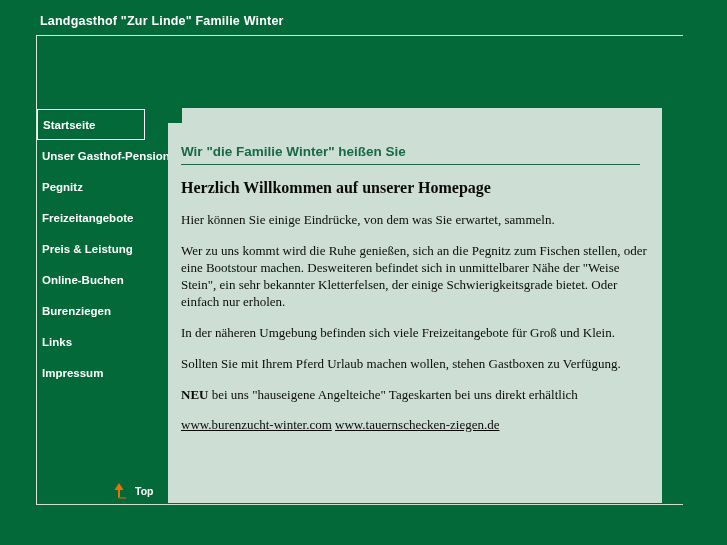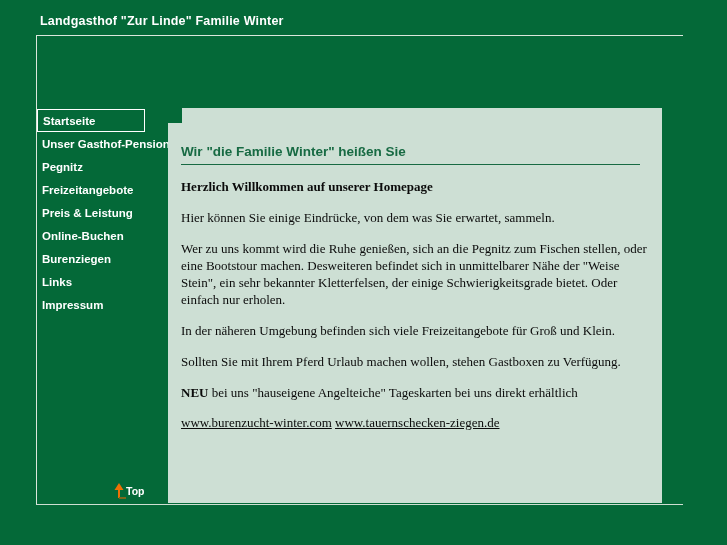--- a/index.html
+++ b/index.html
@@ -14,21 +14,21 @@
     white-space:nowrap;
   }
   .frame{
     position:absolute;left:36px;top:35px;width:646px;height:468px;
     border-top:1px solid #dbe7dc;border-left:1px solid #dbe7dc;border-bottom:1px solid #cfdfd2;
   }
   .sidebar{
     position:absolute;left:37px;top:109px;width:132px;
   }
   .nav-item{
-    box-sizing:border-box;height:23px;display:flex;align-items:center;
+    box-sizing:border-box;height:31px;display:flex;align-items:center;
     padding-left:5px;color:#ffffff;font-size:11.5px;font-weight:bold;
     cursor:pointer;white-space:nowrap;
   }
   .nav-item.active{
     border:1px solid #ffffff;width:108px;
   }
   .content{
     position:absolute;left:168px;top:108px;width:494px;height:395px;
     background:#cddfd4;box-sizing:border-box;padding:0 11px 0 13px;
   }
@@ -36,35 +36,35 @@
     position:absolute;left:0;top:0;width:14px;height:15px;background:#046938;
   }
   .content-heading{
     margin:36px 0 0 0;width:459px;box-sizing:border-box;
     font-size:13.5px;font-weight:bold;color:#176a43;
     padding-bottom:5px;border-bottom:1px solid #176a43;
     white-space:nowrap;
   }
   .welcome{
     margin:14px 0 0 0;
-    font-family:"Liberation Serif", serif;font-size:13px;font-weight:bold;color:#0b0b0b;
+    font-family:"Liberation Serif", serif;font-size:16px;font-weight:bold;color:#0b0b0b;
   }
   .body-p{
     margin:14px 0 0 0;width:470px;
     font-family:"Liberation Serif", serif;font-size:13px;line-height:17px;color:#0b0b0b;
   }
   .neu{font-weight:bold;}
   .links-row{margin:13px 0 4px 0;}
   .links-row a{
     color:#0b0b0b;text-decoration:underline;cursor:pointer;
     font-family:"Liberation Serif", serif;font-size:13px;
   }
   .top-link{
     position:absolute;left:112px;top:481px;height:20px;
-    display:flex;align-items:center;cursor:pointer;
+    display:flex;align-items:center;gap:9px;cursor:pointer;
   }
   .top-label{color:#ffffff;font-size:10.5px;font-weight:600;}
 </style>
 </head>
 <body>
 
 <div>
 
   <div class="page-title">Landgasthof "Zur Linde" Familie Winter</div>
 

